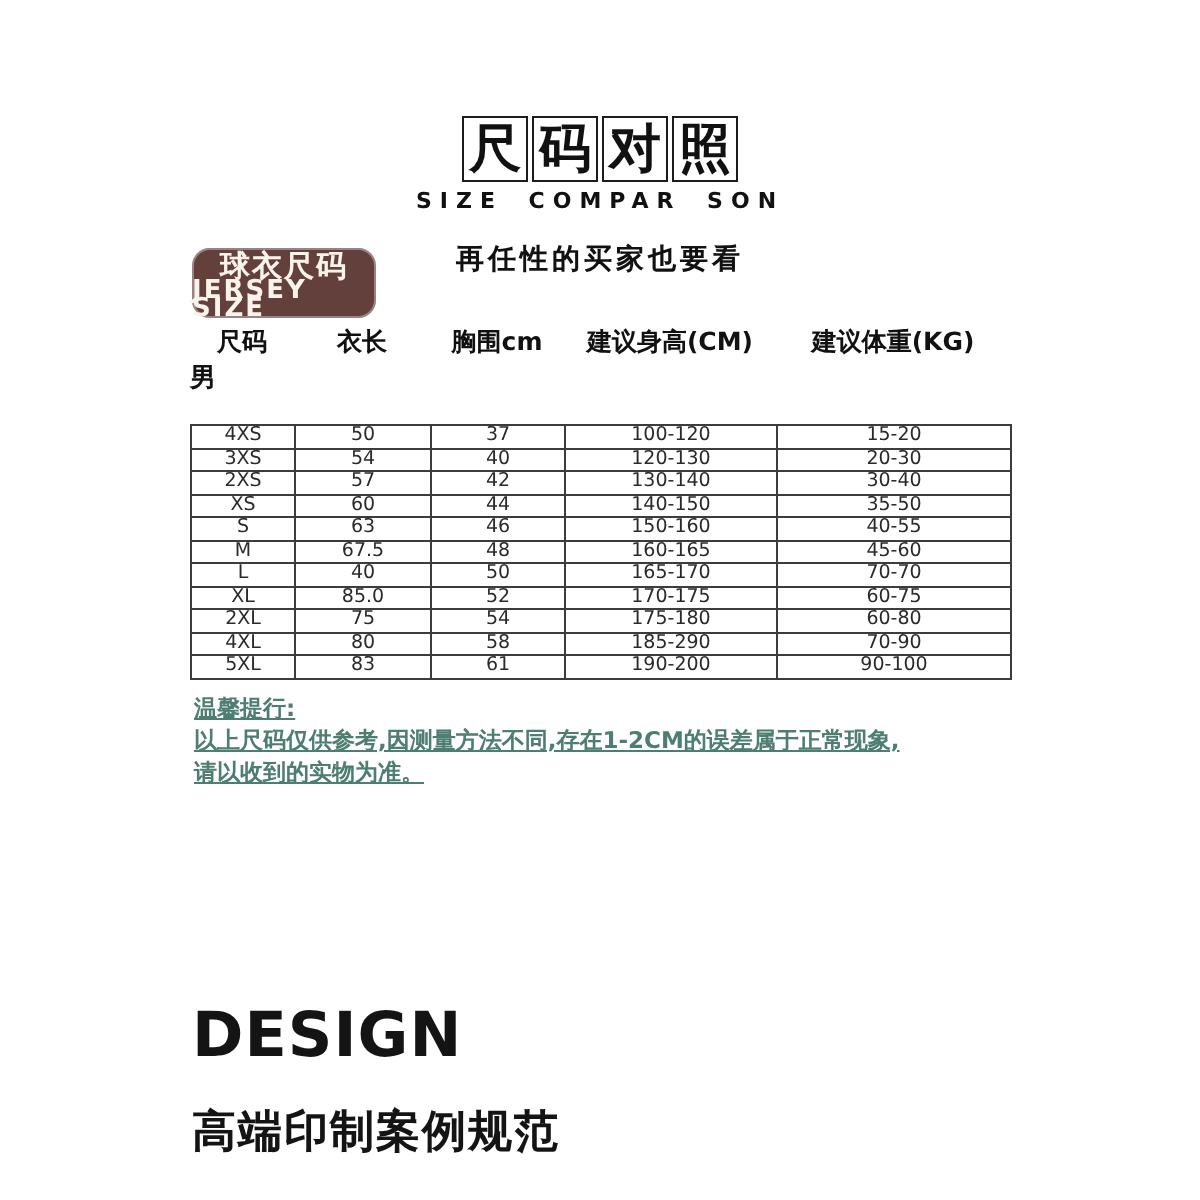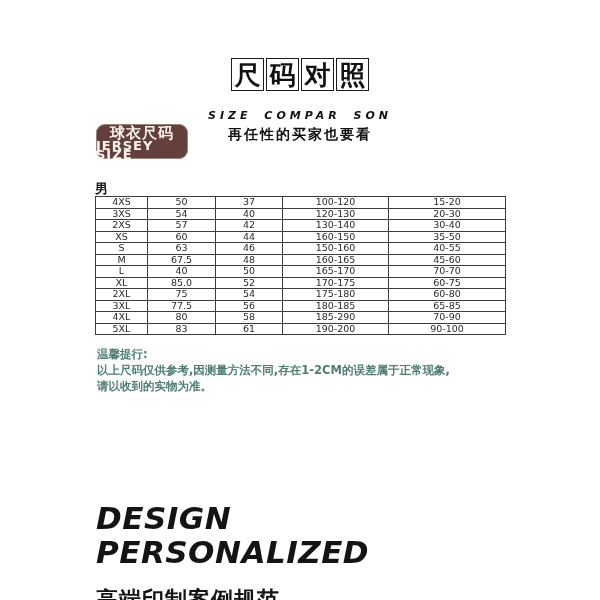--- a/index.html
+++ b/index.html
@@ -8,49 +8,49 @@
     font-family:"DejaVu Sans","Liberation Sans",sans-serif;color:#1a1a1a;
   }
   
   .title-wrap{position:absolute;top:58px;left:0;width:600px;display:flex;flex-direction:column;align-items:center;}
   .title-boxes{display:flex;gap:2px;}
   .title-box{
     width:33px;height:33px;border:1.5px solid #1c1c1c;box-sizing:border-box;
     display:flex;align-items:center;justify-content:center;
     font-size:26px;font-weight:700;color:#111;line-height:1;
   }
-  .subtitle-en{margin-top:18px;font-size:11px;font-weight:600;letter-spacing:4px;word-spacing:5px;color:#111;white-space:nowrap;font-style:italic;}
-  .subtitle-cn{margin-top:4px;font-size:14px;font-weight:700;letter-spacing:2px;color:#111;white-space:nowrap;}
+  .subtitle-en{margin-top:3px;font-size:11px;font-weight:600;letter-spacing:4px;word-spacing:5px;color:#111;white-space:nowrap;}
+  .subtitle-cn{margin-top:14px;font-size:14px;font-weight:700;letter-spacing:2px;color:#111;white-space:nowrap;}
   
   .badge{
     position:absolute;left:96px;top:124px;width:92px;height:35px;border-radius:9px;
     display:flex;flex-direction:column;align-items:center;justify-content:center;
     box-shadow:0 0 0 1px rgba(255,255,255,.35) inset;
   }
   .badge-cn{font-size:15px;font-weight:700;line-height:16px;letter-spacing:1px;}
   .badge-en{font-size:13px;font-weight:700;letter-spacing:1px;line-height:9px;}
   
   .thead-row{position:absolute;left:95px;top:163px;width:410px;display:flex;}
   .thead-cell{font-size:12.5px;font-weight:700;color:#111;text-align:center;white-space:nowrap;}
   .gender{position:absolute;left:95px;top:180px;font-size:13px;font-weight:700;color:#111;}
   
   .size-table{
-    position:absolute;left:95px;top:196px;width:410px;
+    position:absolute;left:95px;top:212px;width:410px;
     border-collapse:collapse;table-layout:fixed;
   }
   .size-table td{
     border:1px solid #3c3c3c;height:10.5px;padding:0;
     font-size:9.5px;line-height:1.05;text-align:center;color:#2a2a2a;white-space:nowrap;
   }
   .c0{width:52px}.c1{width:68px}.c2{width:67px}.c3{width:106px}.c4{width:117px}
   
   .tips{position:absolute;left:97px;top:346px;font-size:11.5px;font-weight:600;line-height:16px;white-space:nowrap;}
   
   .footer{position:absolute;left:96px;top:501px;color:#141414;}
-  .footer-line{font-size:31px;font-weight:900;line-height:34px;letter-spacing:.5px;white-space:nowrap;font-style:italic;}
+  .footer-line{font-size:31px;font-weight:900;line-height:34px;letter-spacing:.5px;white-space:nowrap;}
   .footer-sub{margin-top:16px;font-size:22px;font-weight:900;letter-spacing:1px;white-space:nowrap;}
 </style>
 </head>
 <body>
 
 <div class="page">
 
   <div class="title-wrap">
     <div class="title-boxes">
       <span class="title-box">尺</span>
@@ -60,20 +60,27 @@
     </div>
     <div class="subtitle-en">SIZE COMPAR SON</div>
     <div class="subtitle-cn">再任性的买家也要看</div>
   </div>
 
   <div class="badge" id="badge" style="background: rgb(99, 64, 59); color: rgb(250, 243, 236);">
     <div class="badge-cn">球衣尺码</div>
     <div class="badge-en">JERSEY SIZE</div>
   </div>
 
+  <div class="thead-row" id="thead-row">
+      <div class="thead-cell c0">尺码</div>
+      <div class="thead-cell c1">衣长</div>
+      <div class="thead-cell c2">胸围cm</div>
+      <div class="thead-cell c3">建议身高(CM)</div>
+      <div class="thead-cell c4">建议体重(KG)</div>
+    </div>
 
   <div class="gender">男</div>
 
   <table class="size-table" id="size-table">
     <colgroup>
       <col class="c0">
         <col class="c1">
         <col class="c2">
         <col class="c3">
         <col class="c4">
@@ -97,21 +104,21 @@
           <td>2XS</td>
           <td>57</td>
           <td>42</td>
           <td>130-140</td>
           <td>30-40</td>
         </tr>
         <tr>
           <td>XS</td>
           <td>60</td>
           <td>44</td>
-          <td>160-150</td>
+          <td>140-150</td>
           <td>35-50</td>
         </tr>
         <tr>
           <td>S</td>
           <td>63</td>
           <td>46</td>
           <td>150-160</td>
           <td>40-55</td>
         </tr>
         <tr>
@@ -136,48 +143,40 @@
           <td>60-75</td>
         </tr>
         <tr>
           <td>2XL</td>
           <td>75</td>
           <td>54</td>
           <td>175-180</td>
           <td>60-80</td>
         </tr>
         <tr>
-          <td>3XL</td>
-          <td>77.5</td>
-          <td>56</td>
-          <td>180-185</td>
-          <td>65-85</td>
-        </tr>
-        <tr>
           <td>4XL</td>
           <td>80</td>
           <td>58</td>
           <td>185-290</td>
           <td>70-90</td>
         </tr>
         <tr>
           <td>5XL</td>
           <td>83</td>
           <td>61</td>
           <td>190-200</td>
           <td>90-100</td>
         </tr>
       </tbody>
   </table>
 
-  <div class="tips" id="tips" style="color: rgb(78, 126, 114);">
+  <div class="tips" id="tips" style="color: rgb(78, 126, 114); text-decoration: underline;">
     <div>温馨提行:</div>
     <div>以上尺码仅供参考,因测量方法不同,存在1-2CM的误差属于正常现象,</div>
     <div>请以收到的实物为准。</div>
   </div>
 
   <div class="footer">
     <div class="footer-line">DESIGN</div>
-    <div class="footer-line">PERSONALIZED</div>
     <div class="footer-sub">高端印制案例规范</div>
   </div>
 
 </div>
 
 </body></html>

